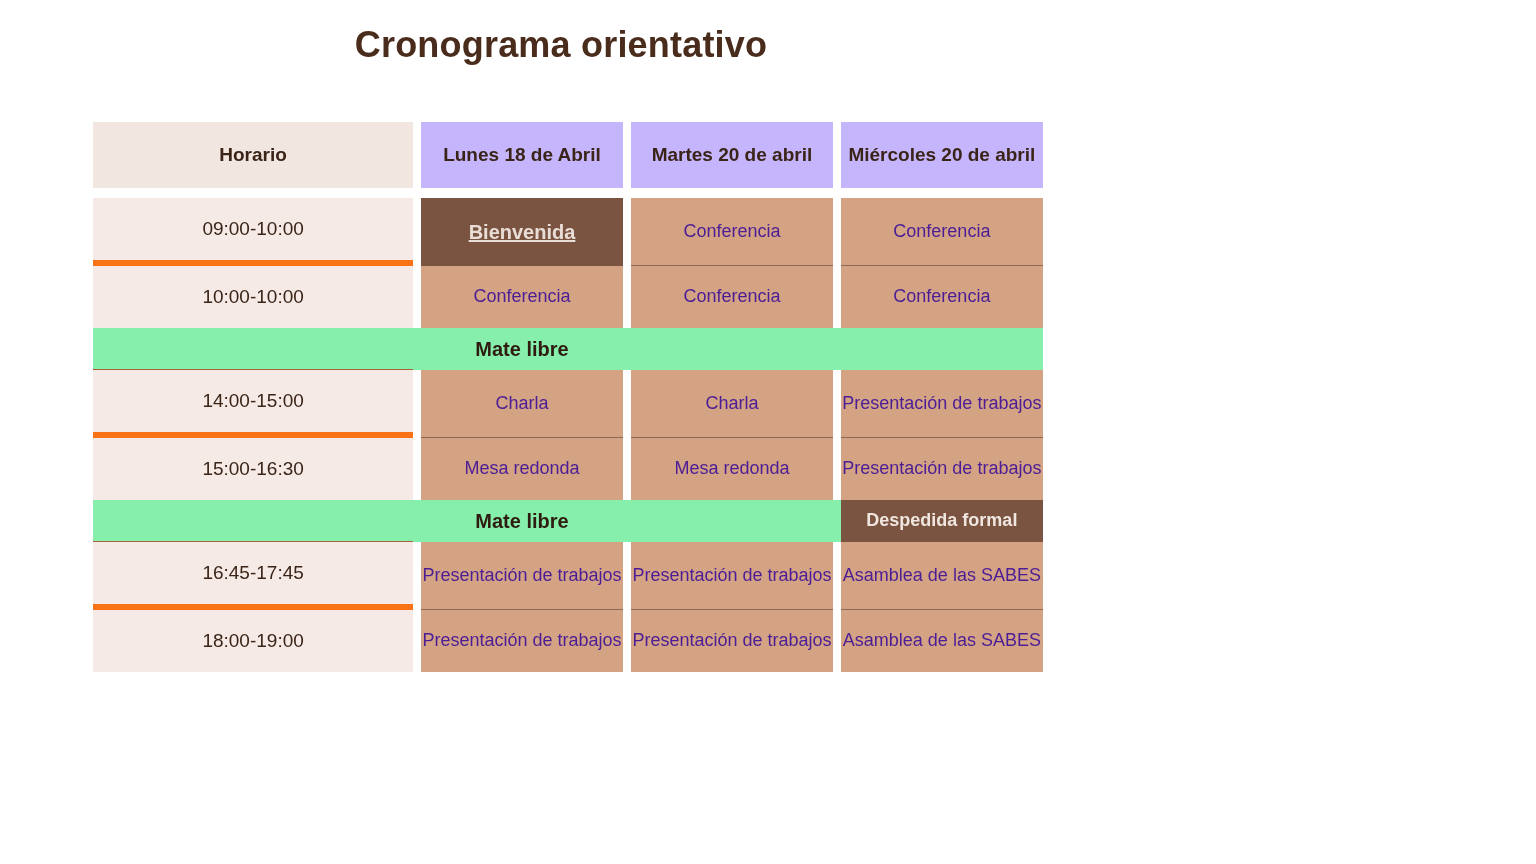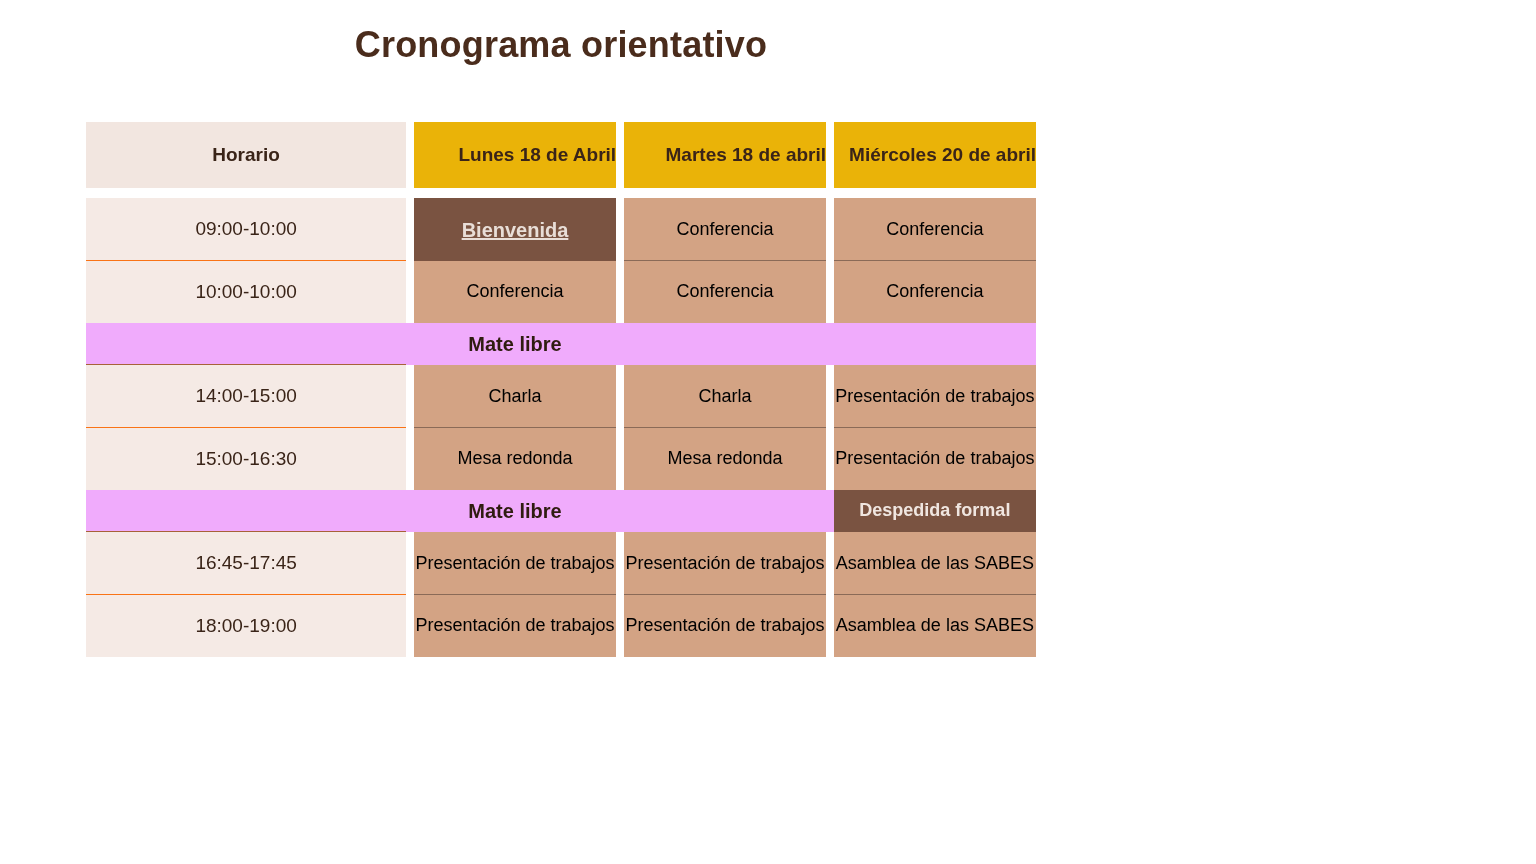--- a/index.html
+++ b/index.html
@@ -26,21 +26,21 @@
     width: 1122px;
     text-align: center;
     font-size: 36px;
     font-weight: bold;
     color: #4a2c1c;
     letter-spacing: 0.2px;
   }
 
   #schedule {
     position: absolute;
-    left: 86px;
+    left: 93px;
     top: 122px;
     width: 950px;
     border-collapse: separate;
     border-spacing: 0;
     border-radius: 32px;
   }
 
   #schedule td, #schedule th {
     padding: 0;
     vertical-align: middle;
@@ -53,43 +53,43 @@
   
   .hdr {
     height: 66px;
     text-align: center;
     font-size: 19px;
     font-weight: bold;
     color: #3a2418;
     line-height: 1.25;
   }
   .hdr-horario { background: #f2e6e0; }
-  .hdr-day { background: #eab308; text-align: right; }
+  .hdr-day { background: #c4b5fd; }
 
   .gap-col { width: 8px; background: #ffffff; }
 
   
   .time-cell {
     background: #f5eae5;
     text-align: center;
     font-size: 19px;
     color: #3a2418;
     height: 62px;
   }
   .time-cell.with-rule {
-    border-bottom: 1px solid #f97316;
+    border-bottom: 6px solid #f97316;
     background-clip: padding-box;
   }
 
   
   .act {
     background: #d3a384;
     text-align: center;
     font-size: 18px;
-    color: #000000;
+    color: #4c1d95;
     height: 62px;
     line-height: 1.2;
     padding: 4px 6px;
   }
   .act.rule {
     box-shadow: inset 0 -1px 0 #8a6a57;
   }
   .act.bold-white {
     font-weight: bold;
     color: #ffffff;
@@ -103,21 +103,21 @@
   }
   .act.dark-small {
     background: #7a5341;
     color: #f0e6e0;
     font-weight: bold;
     font-size: 18px;
   }
 
   
   .band {
-    background: #f0abfc;
+    background: #86efac;
     height: 42px;
     text-align: center;
     font-size: 20px;
     font-weight: bold;
     color: #2f1c10;
   }
   .band-rule { box-shadow: inset 0 -1px 0 #a76239; }
 </style>
 </head>
 <body>
@@ -136,21 +136,21 @@
       <col class="gap-col">
       <col class="col-day">
     </colgroup>
     <tbody>
 
       <tr>
         <th class="hdr hdr-horario">Horario</th>
         <td class="gap-col"></td>
         <th class="hdr hdr-day">Lunes 18 de Abril</th>
         <td class="gap-col"></td>
-        <th class="hdr hdr-day">Martes 18 de abril</th>
+        <th class="hdr hdr-day">Martes 20 de abril</th>
         <td class="gap-col"></td>
         <th class="hdr hdr-day">Miércoles 20 de abril</th>
       </tr>
 
       <tr>
         <td style="height:10px;background:#ffffff;" colspan="7"></td>
       </tr>
 
       <tr>
         <td class="time-cell with-rule">09:00-10:00</td>

